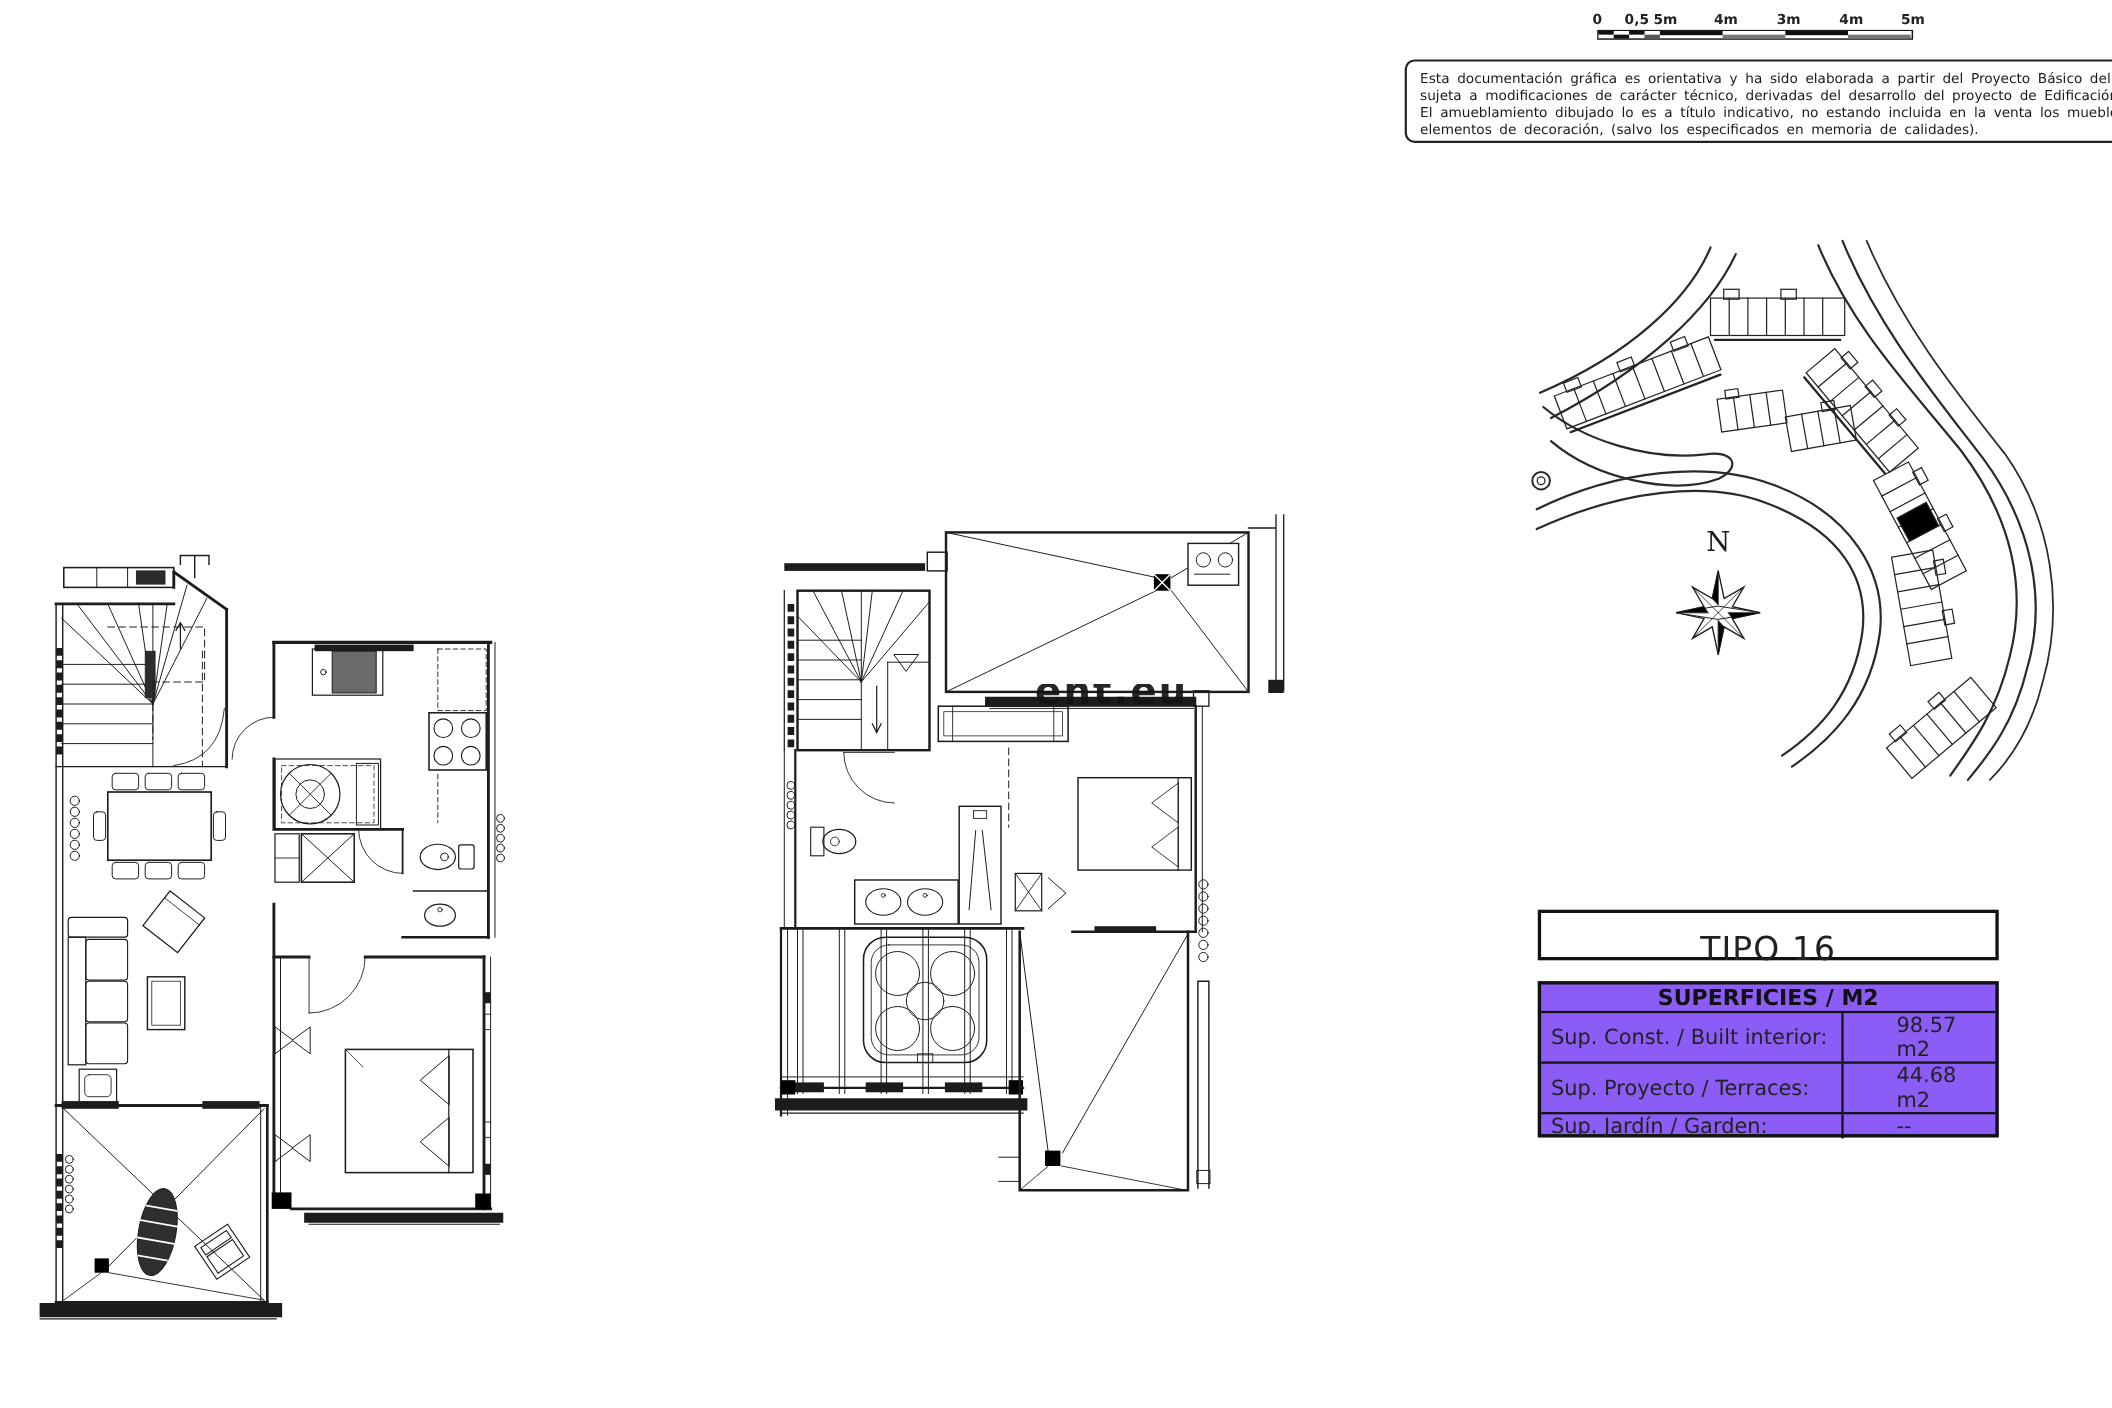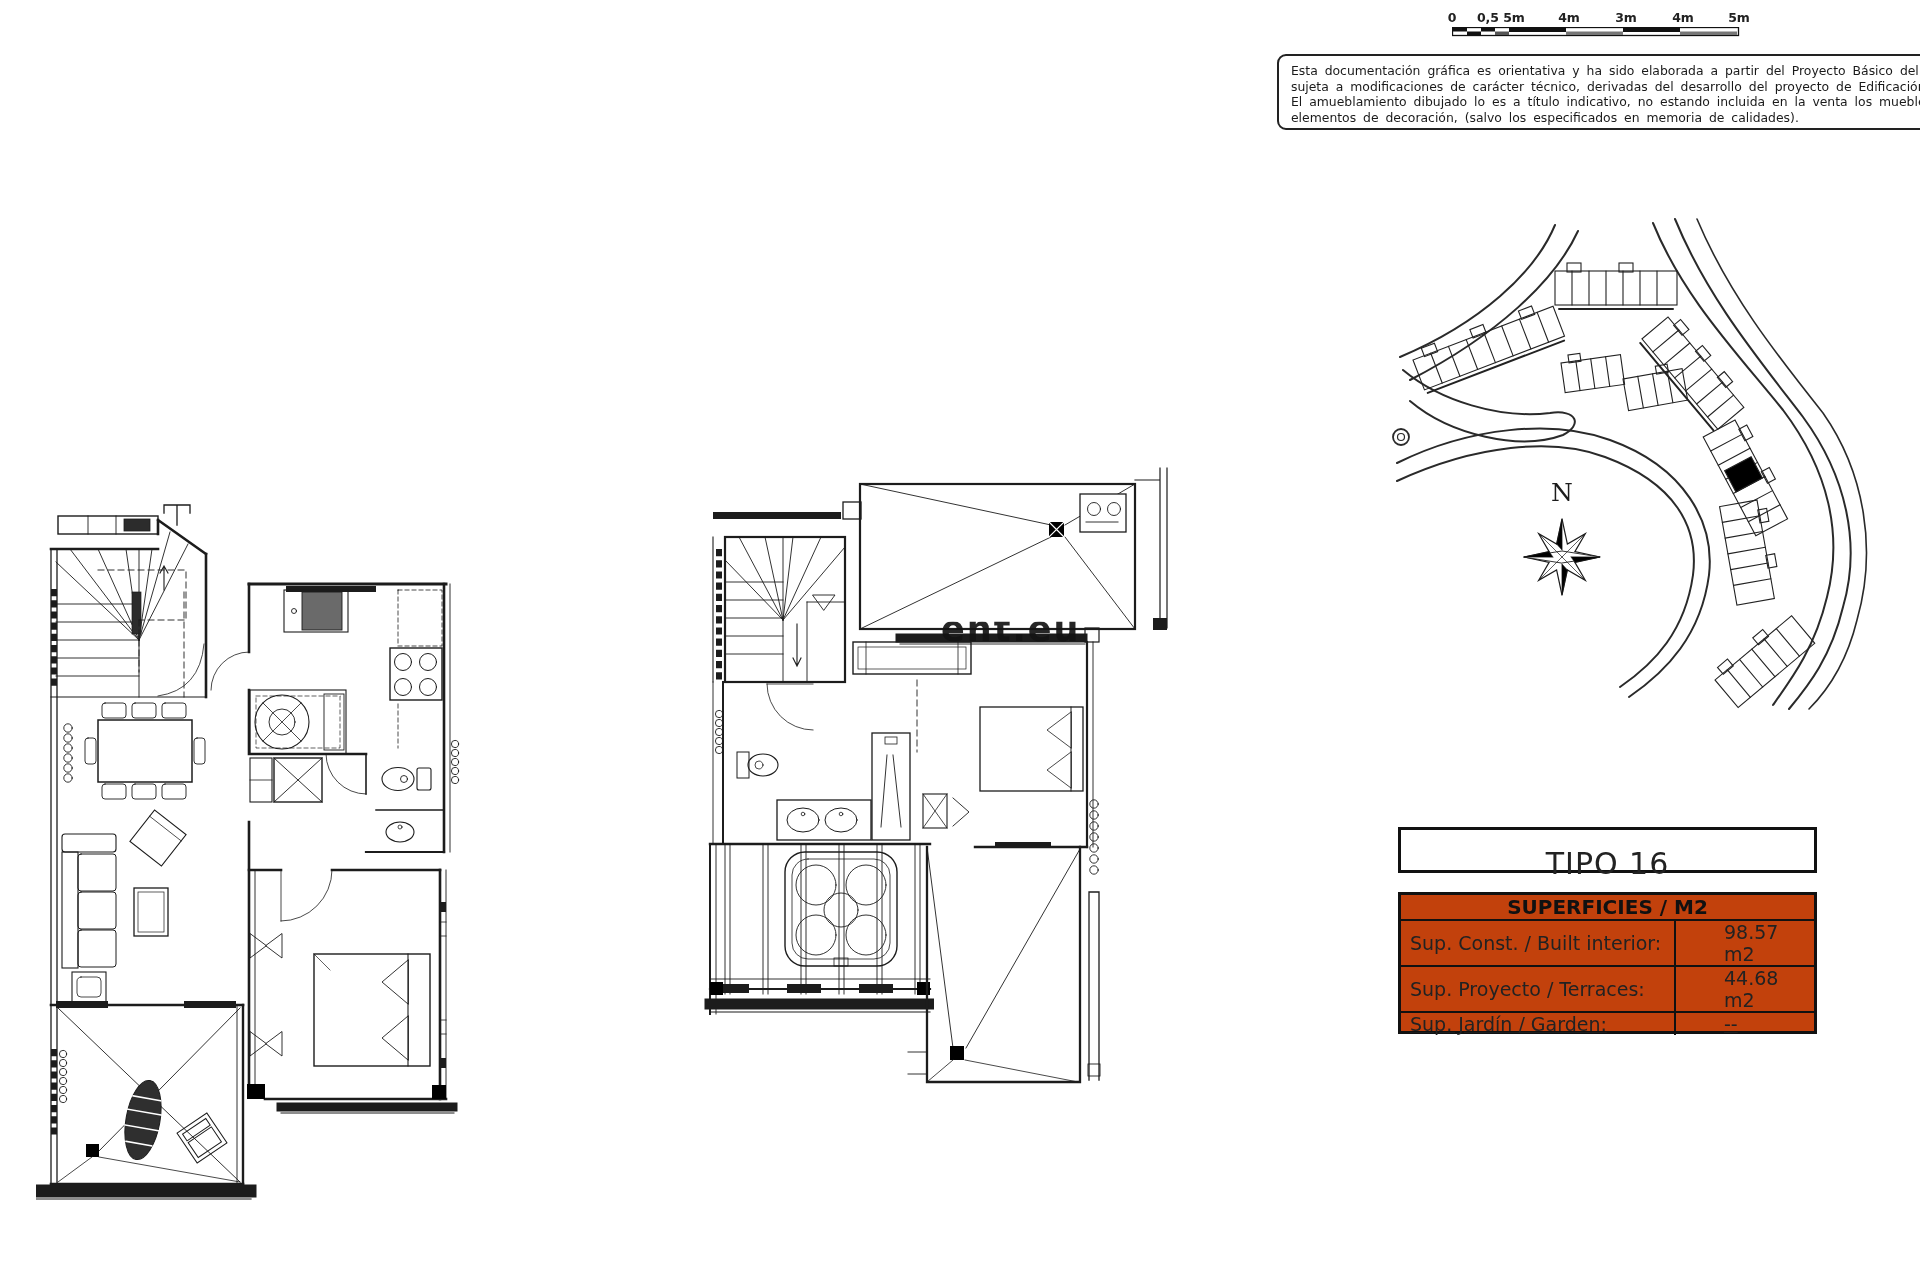--- a/index.html
+++ b/index.html
@@ -13,21 +13,21 @@
   
   #disclaimer{left:1277px;top:54px;width:700px;height:76px;border:2px solid #222;border-radius:9px;
               padding:7px 12px;box-sizing:border-box;background:#fff;}
   .disc-line{font-size:12.4px;line-height:15.5px;white-space:nowrap;overflow:hidden;word-spacing:3px;color:#1a1a1a;}
   
   #tipo-box{left:1398px;top:827px;width:419px;height:46px;border:3px solid #111;box-sizing:border-box;
             display:flex;align-items:center;justify-content:center;}
   #tipo-box span{font-size:30px;letter-spacing:1px;color:#222;margin-top:27px;}
   
   #surf-table{left:1398px;top:892px;width:419px;height:142px;border:3px solid #111;box-sizing:border-box;
-              display:flex;flex-direction:column;background:#c2410c;}
+              display:flex;flex-direction:column;background:#8b5cf6;}
   .surf-header{height:38px;border-bottom:2px solid #111;display:flex;align-items:center;justify-content:center;
                font-weight:bold;font-size:20px;color:#111;}
   .surf-row{flex:1;display:flex;border-bottom:2px solid #111;gap:48px;}
   .surf-row:last-child{border-bottom:none;text-decoration:underline;}
   .surf-label{width:264px;border-right:2px solid #111;display:flex;align-items:center;padding-left:9px;
               font-size:19px;color:#222;}
   .surf-value{flex:1;display:flex;align-items:center;padding-left:0;font-size:19px;color:#222;}
   
   #watermark{left:941px;top:609px;font-size:35px;font-weight:bold;color:#141414;letter-spacing:2px;
              clip-path:inset(32% 0 6% 0);opacity:.92;text-align:right;}

